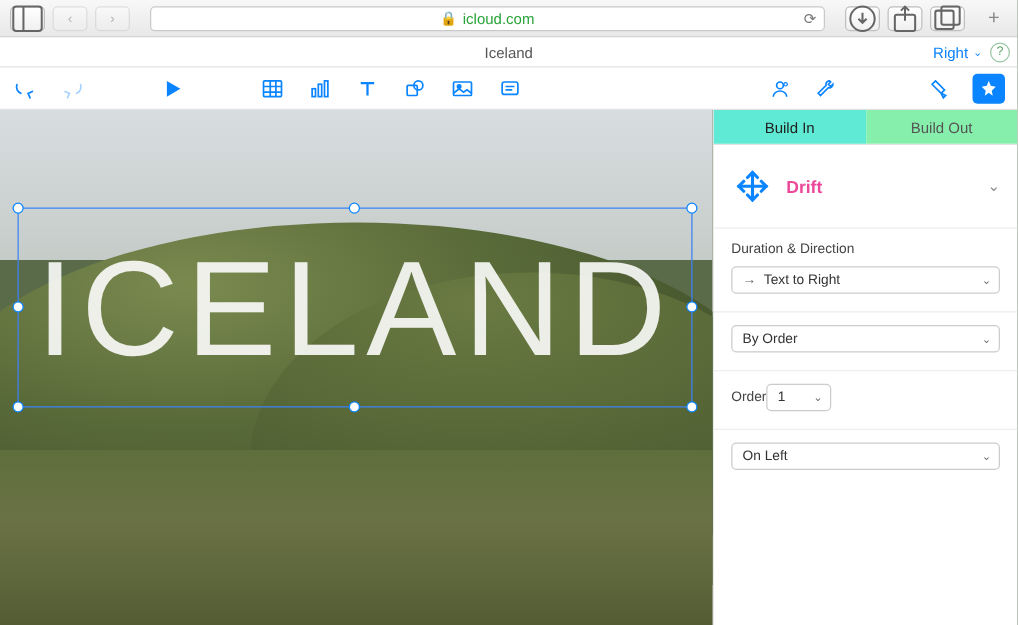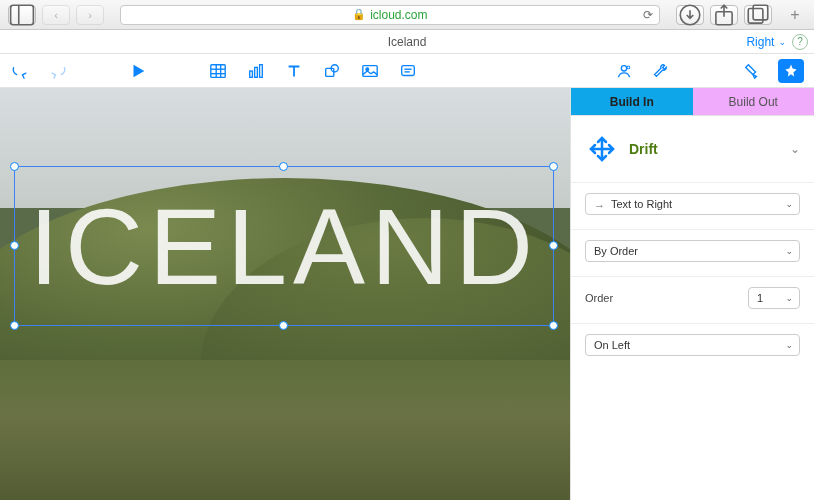--- a/index.html
+++ b/index.html
@@ -43,43 +43,43 @@
 .sel-box{position:absolute;top:78px;left:14px;right:16px;height:160px;border:1px solid #3b82f6;}
 .big-text{position:absolute;inset:0;display:flex;align-items:center;justify-content:center;font-size:108px;font-weight:500;letter-spacing:6px;color:rgba(255,255,255,.88);font-family:"Helvetica Neue",sans-serif;}
 .handle{position:absolute;width:9px;height:9px;background:#fff;border:1px solid #0a84ff;border-radius:50%;}
 .h-tl{top:-5px;left:-5px;} .h-tm{top:-5px;left:50%;margin-left:-5px;} .h-tr{top:-5px;right:-5px;}
 .h-ml{top:50%;left:-5px;margin-top:-5px;} .h-mr{top:50%;right:-5px;margin-top:-5px;}
 .h-bl{bottom:-5px;left:-5px;} .h-bm{bottom:-5px;left:50%;margin-left:-5px;} .h-br{bottom:-5px;right:-5px;}
 
 
 .inspector{width:244px;background:#fff;border-left:1px solid #e2e2e2;display:flex;flex-direction:column;}
 .tabs{display:flex;height:28px;border-bottom:1px solid #e2e2e2;}
-.tab{flex:1;display:flex;align-items:center;justify-content:center;font-size:12px;color:#555;background:#f0abfc;}
-.tab.active{background:#0ea5e9;font-weight:700;color:#222;}
+.tab{flex:1;display:flex;align-items:center;justify-content:center;font-size:12px;color:#555;background:#86efac;}
+.tab.active{background:#5eead4;font-weight:400;color:#222;}
 .effect-row{display:flex;align-items:center;padding:16px 14px;gap:10px;border-bottom:1px solid #eee;}
 .drift-icon{width:34px;height:34px;position:relative;}
 .drift-icon svg{width:34px;height:34px;}
-.effect-name{font-weight:600;font-size:14px;color:#4d7c0f;}
+.effect-name{font-weight:600;font-size:14px;color:#ec4899;}
 .chev{margin-left:auto;color:#888;font-size:12px;}
 .section{padding:10px 14px 14px;border-bottom:1px solid #eee;}
 .sec-title{font-size:11px;color:#444;margin-bottom:8px;}
 .slider-row{display:flex;align-items:center;gap:8px;margin-bottom:8px;}
 .slider{flex:1;height:14px;position:relative;}
 .slider-track{position:absolute;top:6px;left:0;right:0;height:3px;background:#d0d0d0;border-radius:2px;}
 .slider-fill{position:absolute;top:6px;left:0;width:32%;height:3px;background:#0a84ff;border-radius:2px;}
 .slider-thumb{position:absolute;top:1px;left:32%;width:12px;height:12px;background:#fff;border:1px solid #bbb;border-radius:50%;box-shadow:0 1px 2px rgba(0,0,0,.2);margin-left:-6px;}
 .num-field{width:54px;height:20px;border:1px solid #ccc;border-radius:3px;font-size:11px;text-align:right;padding:0 4px;display:flex;align-items:center;justify-content:flex-end;}
 .stepper{width:14px;display:flex;flex-direction:column;margin-left:-2px;}
 .step{height:10px;border:1px solid #ccc;background:#f8f8f8;font-size:6px;display:flex;align-items:center;justify-content:center;color:#666;}
 .step:first-child{border-radius:3px 3px 0 0;border-bottom:none;}
 .step:last-child{border-radius:0 0 3px 3px;}
 .select{height:22px;border:1px solid #ccc;border-radius:4px;display:flex;align-items:center;padding:0 8px;font-size:11px;color:#333;position:relative;background:#fff;}
 .select .arrow{position:absolute;right:6px;color:#666;font-size:9px;}
 .select .pre{margin-right:6px;color:#666;}
-.order-row{display:flex;align-items:center;justify-content:space-between;}
+.order-row{display:flex;align-items:center;}
 .order-row .select{width:52px;}
 </style>
 </head>
 <body>
 
 <div class="browser-bar">
   <div class="bb-left">
     <div class="chrome-btn">
         <svg viewBox="0 0 16 16">
           <rect x="1" y="2" width="14" height="12" rx="1.5" fill="none" stroke="#666"></rect>
@@ -249,20 +249,21 @@
               <path d="M17 6v22M6 17h22"></path>
               <path d="M13 10l4-4 4 4M13 24l4 4 4-4M10 13l-4 4 4 4M24 13l4 4-4 4"></path>
             </g>
           </svg>
       </div>
       <div class="effect-name">Drift</div>
       <div class="chev">⌄</div>
     </div>
 
     <div class="section">
+      <div class="sec-title">Duration &amp; Direction</div>
       <div class="select">
         <span class="pre">→</span>
         <span>Text to Right</span>
         <span class="arrow">⌄</span>
       </div>
     </div>
 
     <div class="section">
       <div class="select">
         <span>By Order</span>

